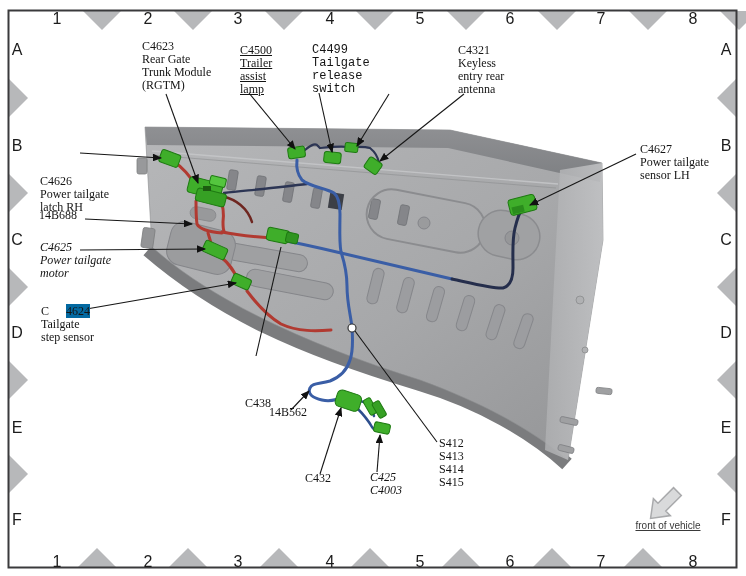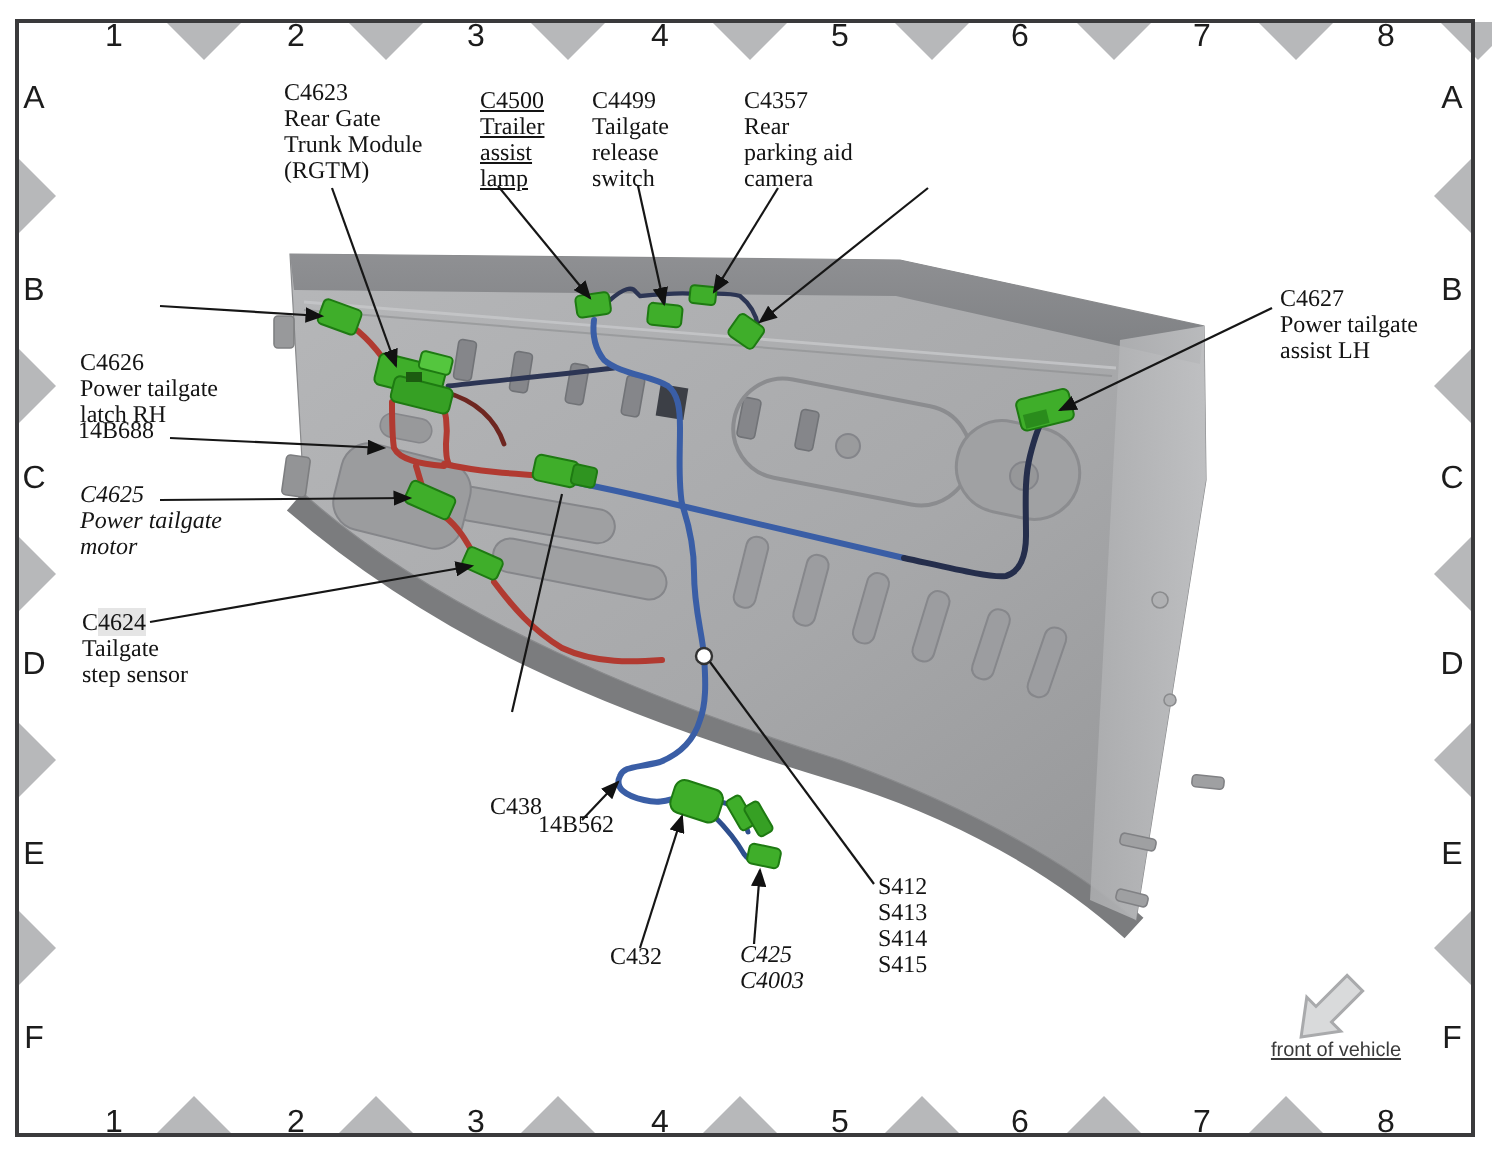--- a/index.html
+++ b/index.html
@@ -2,24 +2,24 @@
 <html><head>
 <meta charset="utf-8">
 <style>
   html,body{margin:0;padding:0;background:#ffffff;}
   #stage{position:relative;width:746px;height:576px;background:#ffffff;overflow:hidden;
          font-family:"Liberation Sans",sans-serif;}
   #diagram-svg{position:absolute;left:0;top:0;}
   
   .co{position:absolute;font-family:"Liberation Serif",serif;font-size:12px;line-height:13px;
       color:#141414;white-space:pre-line;}
-  .hl{background:#e5e5e5;}
+  .hl{background:#0369a1;margin-left:17px;}
   #co-c4623{left:142px;top:40px;}
   #co-c4500{left:240px;top:44px;text-decoration:underline;}
-  #co-c4499{left:296px;top:44px;}
+  #co-c4499{left:312px;top:44px;font-family:Liberation Mono, monospace;}
   #co-c4357{left:372px;top:44px;}
   #co-c4321{left:458px;top:44px;}
   #co-c4626{left:40px;top:145px;margin-top:30px;}
   #co-14b688{left:39px;top:209px;}
   #co-c4625{left:40px;top:241px;font-style:italic;}
   #co-c4624{left:41px;top:305px;}
   #co-c4627{left:640px;top:143px;}
   #co-c438{left:245px;top:355px;margin-top:42px;}
   #co-14b562{left:269px;top:406px;}
   #co-c432{left:305px;top:472px;}
@@ -267,37 +267,37 @@
 Trunk Module
 (RGTM)</div>
 <div class="co" id="co-c4500">C4500
 Trailer
 assist
 lamp</div>
 <div class="co" id="co-c4499">C4499
 Tailgate
 release
 switch</div>
-<div class="co" id="co-c4357">C4357
-Rear
-parking aid
-camera</div>
+<div class="co" id="co-c4321">C4321
+Keyless
+entry rear
+antenna</div>
 <div class="co" id="co-c4626">C4626
 Power tailgate
 latch RH</div>
 <div class="co" id="co-14b688">14B688</div>
 <div class="co" id="co-c4625">C4625
 Power tailgate
 motor</div>
 <div class="co" id="co-c4624"><span><span>C</span><span class="hl">4624</span></span>
 <div>Tailgate
 step sensor</div></div>
 <div class="co" id="co-c4627">C4627
 Power tailgate
-assist LH</div>
+sensor LH</div>
 <div class="co" id="co-c438">C438</div>
 <div class="co" id="co-14b562">14B562</div>
 <div class="co" id="co-c432">C432</div>
 <div class="co" id="co-c425">C425
 C4003</div>
 <div class="co" id="co-s412">S412
 S413
 S414
 S415</div>
 

